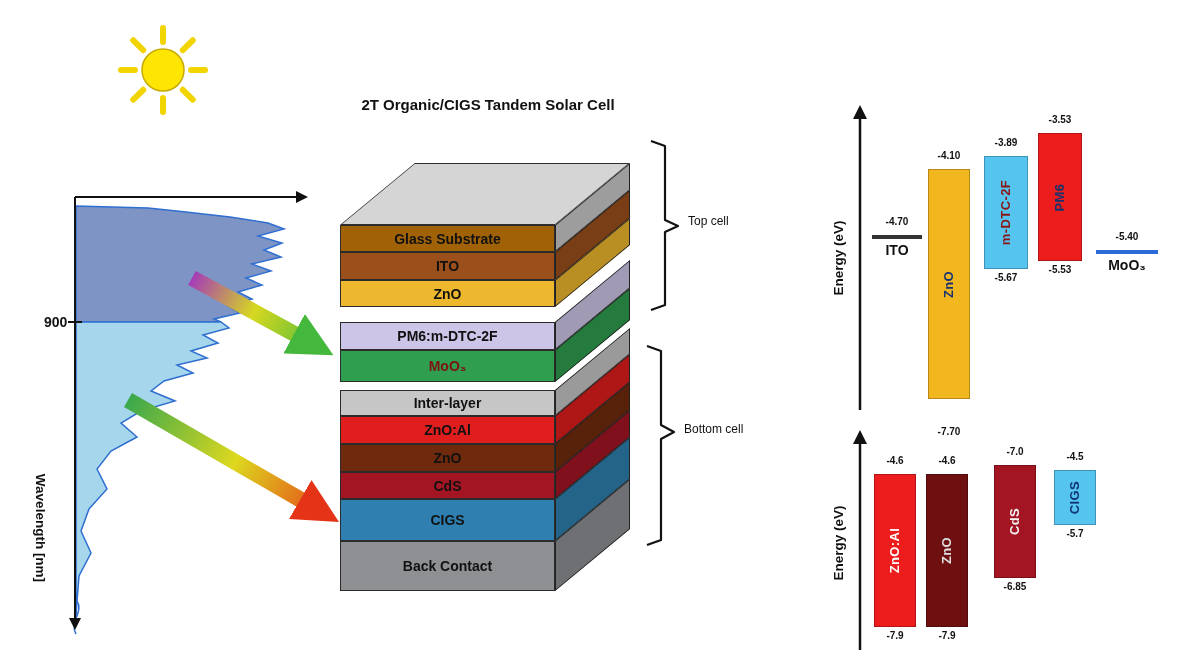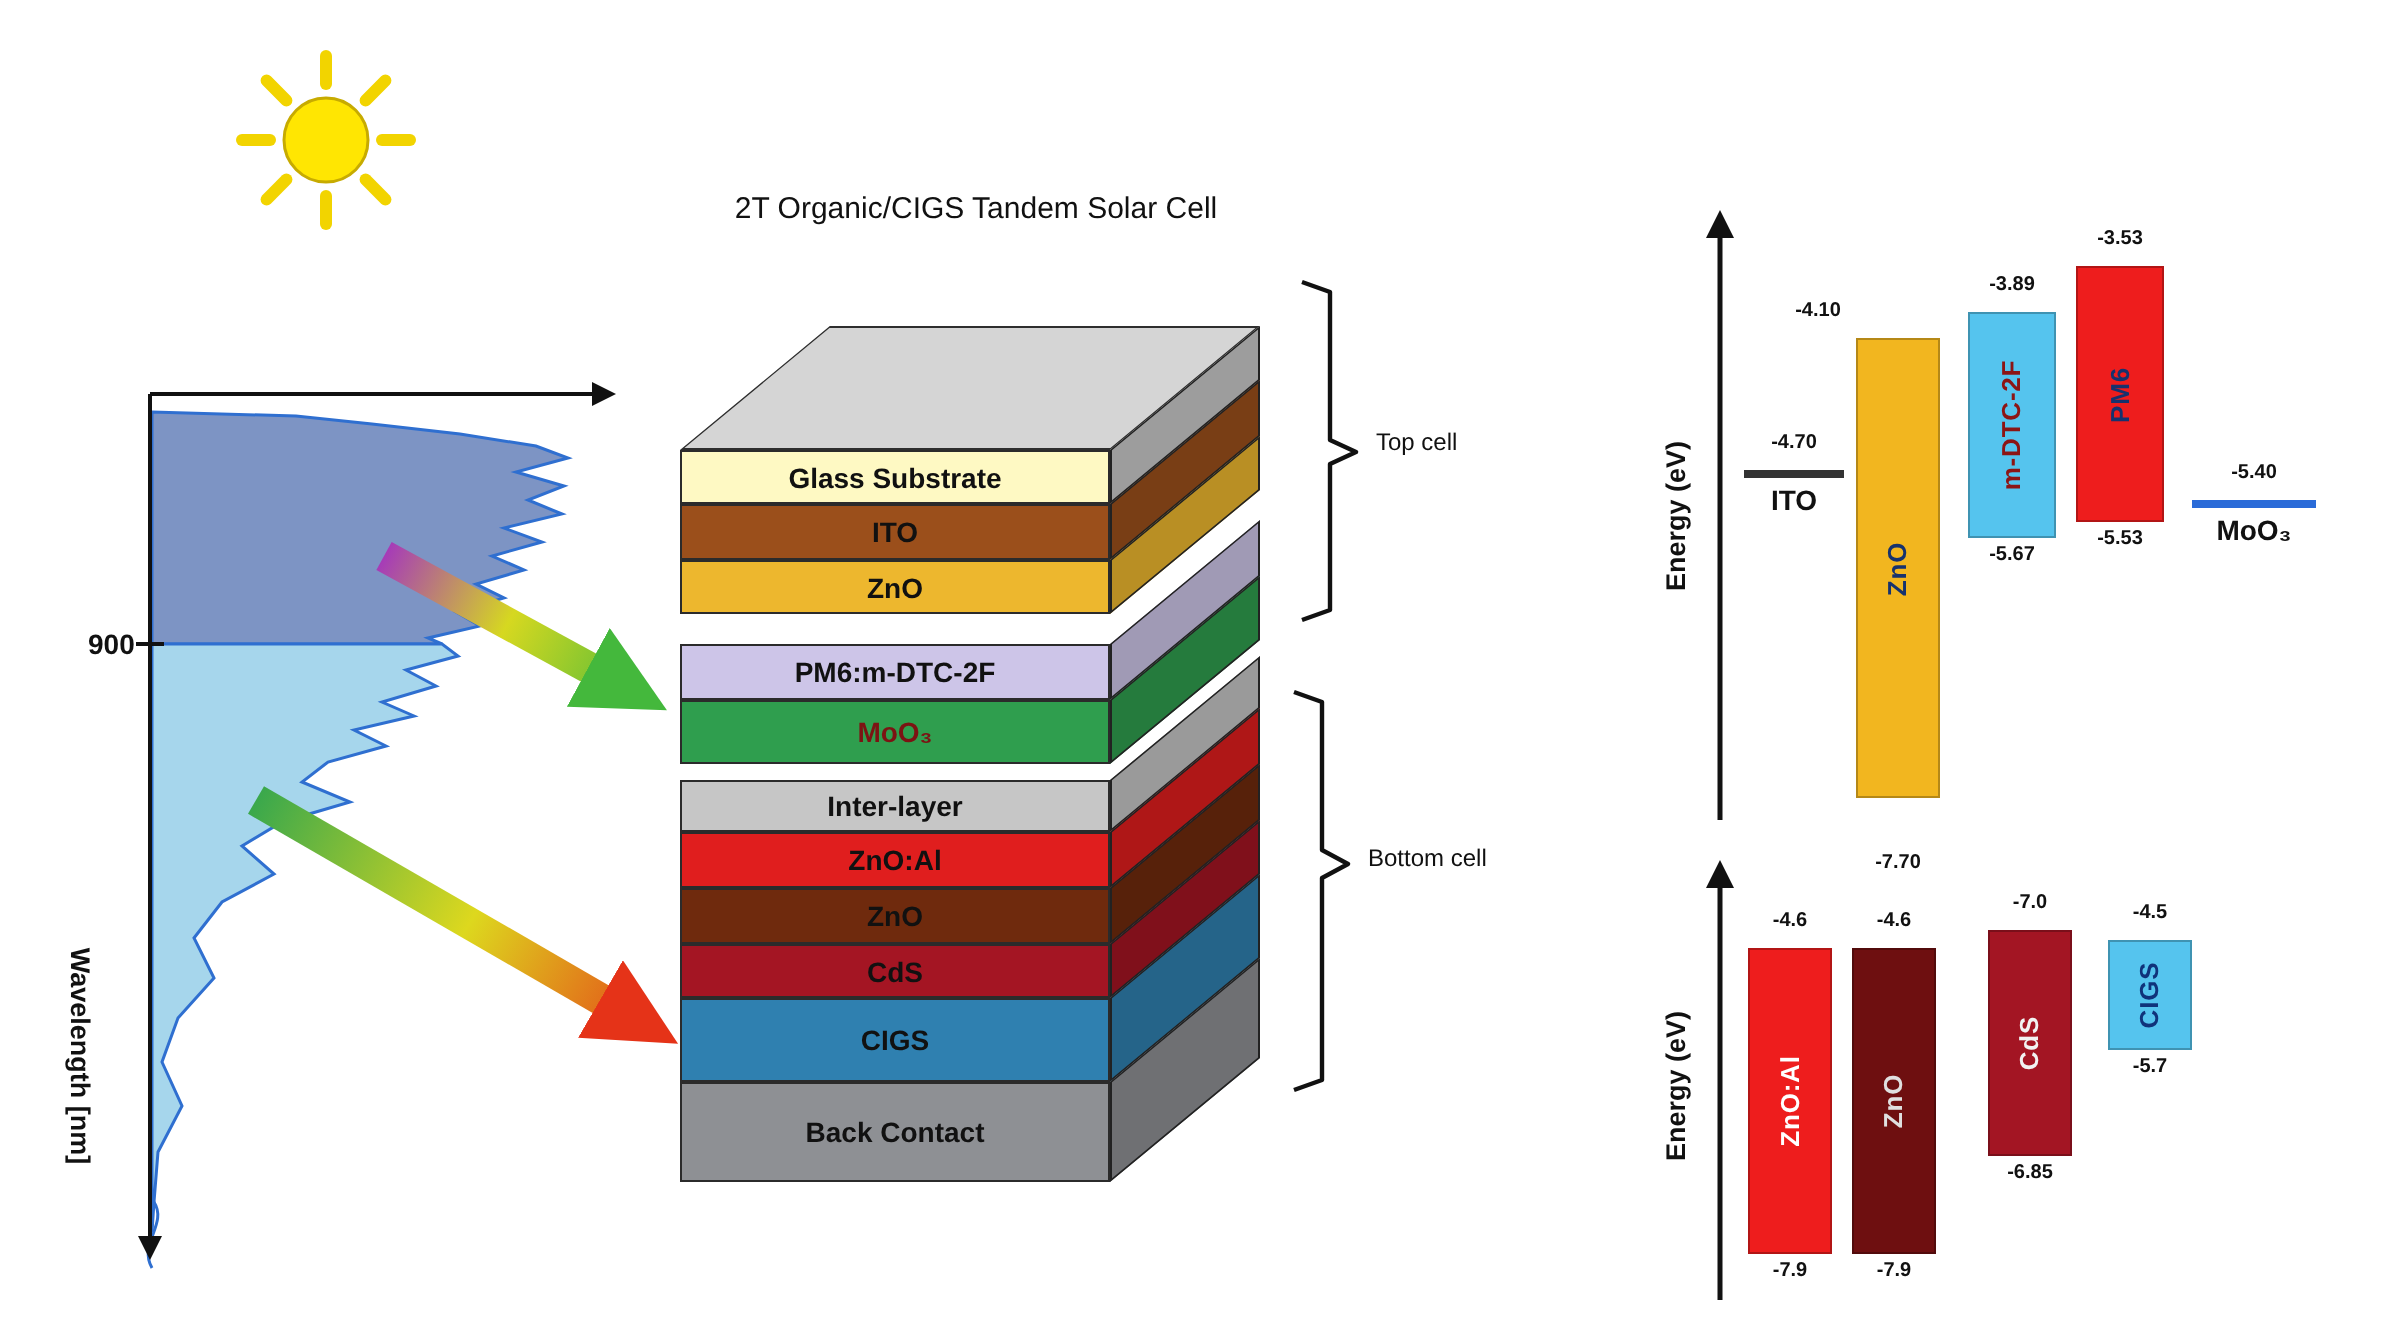--- a/index.html
+++ b/index.html
@@ -13,21 +13,21 @@
   .front { display:flex; align-items:center; justify-content:center; font-weight:700; font-size:14px; }
   .ebar { position:absolute; display:flex; align-items:center; justify-content:center; border:1px solid rgba(0,0,0,.25); }
   .vlabel { transform:rotate(-90deg); white-space:nowrap; font-weight:700; font-size:13px; letter-spacing:.4px; }
   .elab { position:absolute; text-align:center; font-weight:700; font-size:10px; color:#111; white-space:nowrap; }
   .eline { position:absolute; }
   .rot-ccw { transform:translate(-50%,-50%) rotate(-90deg); white-space:nowrap; }
   .rot-cw { transform:translate(-50%,-50%) rotate(90deg); white-space:nowrap; }
   .spec-title { left:88px; top:146px; width:190px; text-align:center; font-weight:700; font-size:13.5px; color:#111; line-height:1.35; }
   .tick800 { left:44px; top:314px; font-weight:700; font-size:14px; color:#111; }
   .wl-label { left:40px; top:528px; font-weight:700; font-size:13.5px; color:#111; }
-  .stack-title { left:338px; top:96px; width:300px; text-align:center; font-weight:400; font-size:15px; color:#111; }
+  .stack-title { left:338px; top:96px; width:300px; text-align:center; font-weight:700; font-size:15px; color:#111; }
   .cell-label { font-weight:400; font-size:12px; color:#111; }
   .top-cell { left:688px; top:214px; }
   .bottom-cell { left:684px; top:422px; }
   .energy-axis-label { font-weight:700; font-size:13.5px; color:#111; }
 </style>
 </head>
 <body>
 
 <div class="canvas">
 
@@ -91,21 +91,21 @@
     <path d="M647,346 L661,351 L661,425 L674,432 L661,439 L661,540 L647,545" fill="none" stroke="#111" stroke-width="2.2" stroke-linejoin="round"></path>
   </svg>
 
   <div class="abs tick800">900</div>
   <div class="abs wl-label rot-cw">Wavelength [nm]</div>
 
   <div class="abs stack-title">2T Organic/CIGS Tandem Solar Cell</div>
   <div id="stack-layers" class="layer-mount">
       <div class="face" style="left: 0px; top: -62px; width: 215px; height: 62px; background: rgb(201, 201, 201); filter: brightness(1.06); transform: skewX(-50.4deg); transform-origin: 0px 100%;"></div>
       <div class="face" style="left: 215px; top: 0px; width: 75px; height: 27px; background: rgb(201, 201, 201); filter: brightness(0.78); transform: skewY(-39.6deg); transform-origin: 0px 0px;"></div>
-      <div class="face front" style="left: 0px; top: 0px; width: 215px; height: 27px; background: #fef9c3;">
+      <div class="face front" style="left: 0px; top: 0px; width: 215px; height: 27px; background: #a16207;">
         <span style="color: rgb(17, 17, 17);">Glass Substrate</span>
       </div>
       <div class="face" style="left: 215px; top: 27px; width: 75px; height: 28px; background: rgb(155, 79, 27); filter: brightness(0.78); transform: skewY(-39.6deg); transform-origin: 0px 0px;"></div>
       <div class="face front" style="left: 0px; top: 27px; width: 215px; height: 28px; background: rgb(155, 79, 27);">
         <span style="color: rgb(17, 17, 17);">ITO</span>
       </div>
       <div class="face" style="left: 215px; top: 55px; width: 75px; height: 27px; background: rgb(237, 183, 46); filter: brightness(0.78); transform: skewY(-39.6deg); transform-origin: 0px 0px;"></div>
       <div class="face front" style="left: 0px; top: 55px; width: 215px; height: 27px; background: rgb(237, 183, 46);">
         <span style="color: rgb(17, 17, 17);">ZnO</span>
       </div>
@@ -147,21 +147,21 @@
 
   <div class="abs energy-axis-label rot-ccw" style="left:838px; top:258px;">Energy (eV)</div>
   <div class="abs energy-axis-label rot-ccw" style="left:838px; top:543px;">Energy (eV)</div>
   <div id="energy-top" class="overlay">
       <div class="eline" style="left: 872px; top: 235px; width: 50px; height: 4px; background: rgb(51, 51, 51);"></div>
       <div class="elab" style="left: 872px; top: 216px; width: 50px;">-4.70</div>
       <div class="elab" style="left: 872px; top: 242px; width: 50px; color: rgb(17, 17, 17); font-size: 14px;">ITO</div>
       <div class="ebar" style="left: 928px; top: 169px; width: 42px; height: 230px; background: rgb(242, 182, 31);">
         <span class="vlabel" style="color: rgb(22, 50, 110);">ZnO</span>
       </div>
-      <div class="elab" style="left: 888px; top: 150px; width: 42px; text-align: center;">-4.10</div>
+      <div class="elab" style="left: 928px; top: 150px; width: 42px; text-align: center;">-4.10</div>
       <div class="elab" style="left: 928px; top: 402px; width: 42px; margin-top: 24px;">-7.70</div>
       <div class="ebar" style="left: 984px; top: 156px; width: 44px; height: 113px; background: rgb(85, 196, 238);">
         <span class="vlabel" style="color: rgb(140, 21, 21);">m-DTC-2F</span>
       </div>
       <div class="elab" style="left: 984px; top: 137px; width: 44px;">-3.89</div>
       <div class="elab" style="left: 984px; top: 272px; width: 44px;">-5.67</div>
       <div class="ebar" style="left: 1038px; top: 133px; width: 44px; height: 128px; background: rgb(238, 29, 29);">
         <span class="vlabel" style="color: rgb(22, 50, 110);">PM6</span>
       </div>
       <div class="elab" style="left: 1038px; top: 114px; width: 44px;">-3.53</div>

